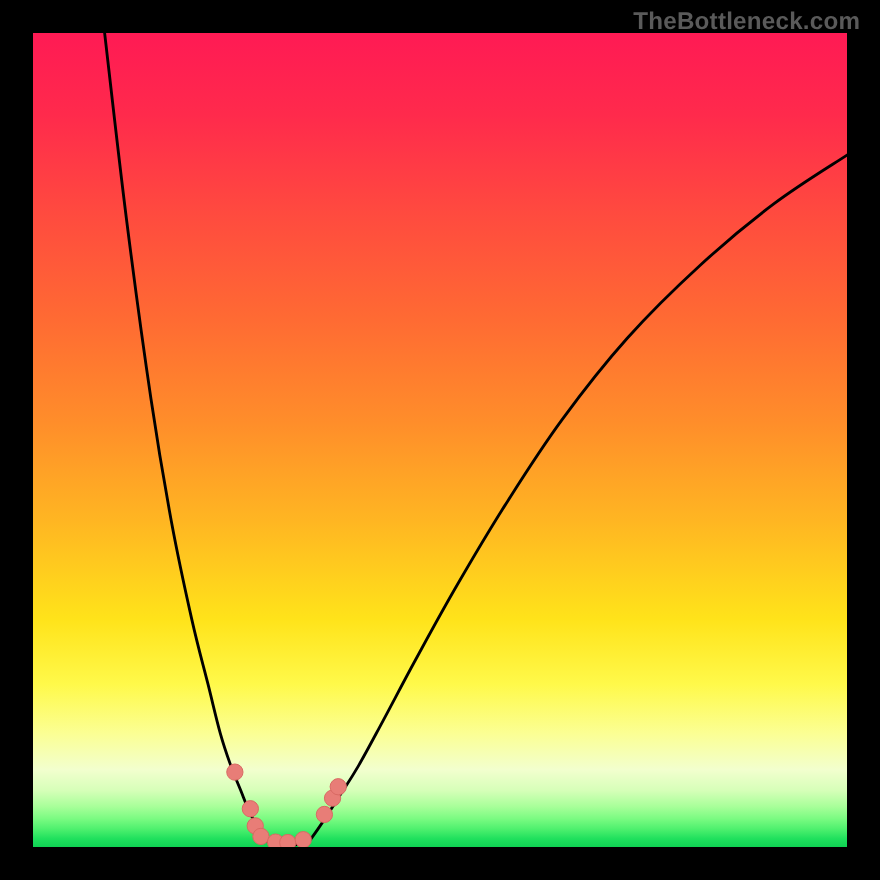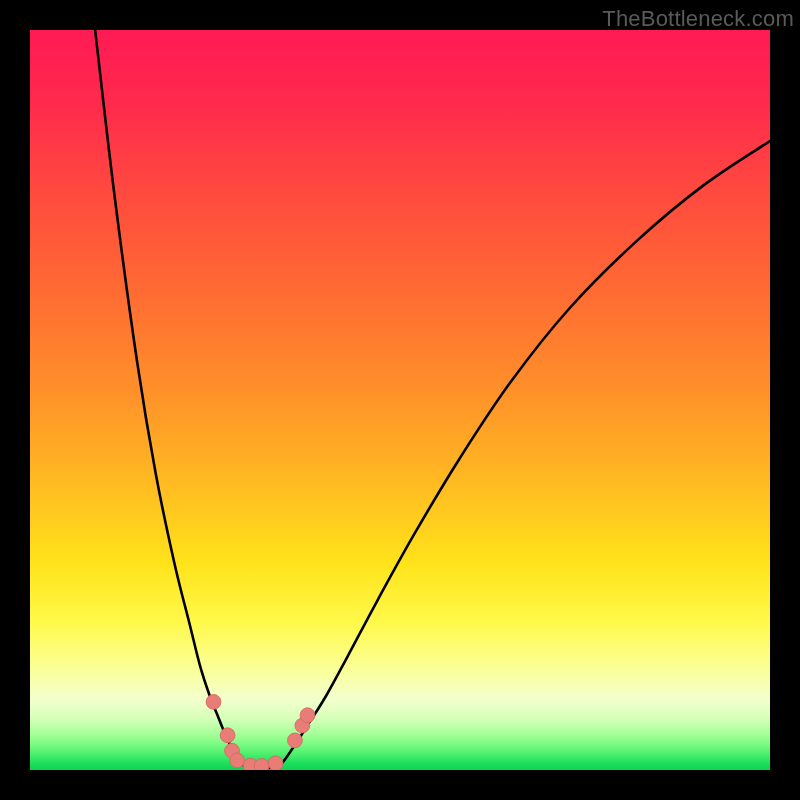--- a/index.html
+++ b/index.html
@@ -37,24 +37,24 @@
   svg.curve {
     position: absolute;
     left: 0;
     top: 0;
     width: 740px;
     height: 740px;
   }
   .watermark {
     position: absolute;
     top: 6px;
-    right: 6px;
+    right: 18px;
     color: #5a5a5a;
     font-size: 22px;
-    font-weight: 400;
+    font-weight: 700;
     letter-spacing: 0.2px;
     -webkit-font-smoothing: antialiased;
   }
 </style>
 </head>
 <body>
 
 <div class="frame">
   <div class="plot">
     <svg class="gradient" viewBox="0 0 100 100" preserveAspectRatio="none">

